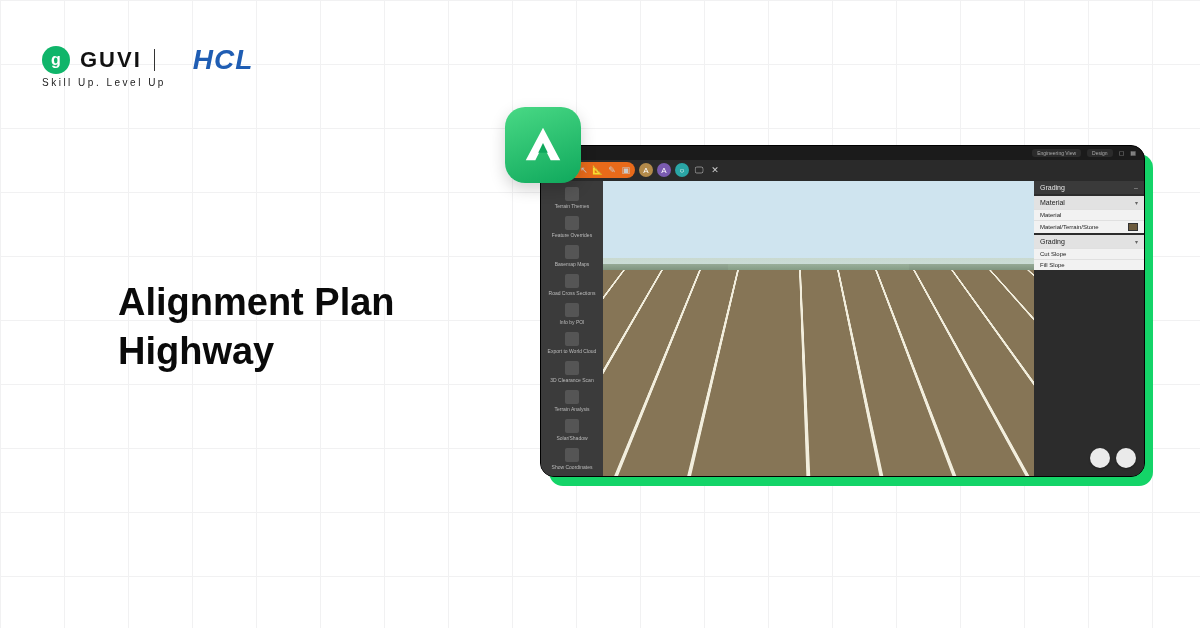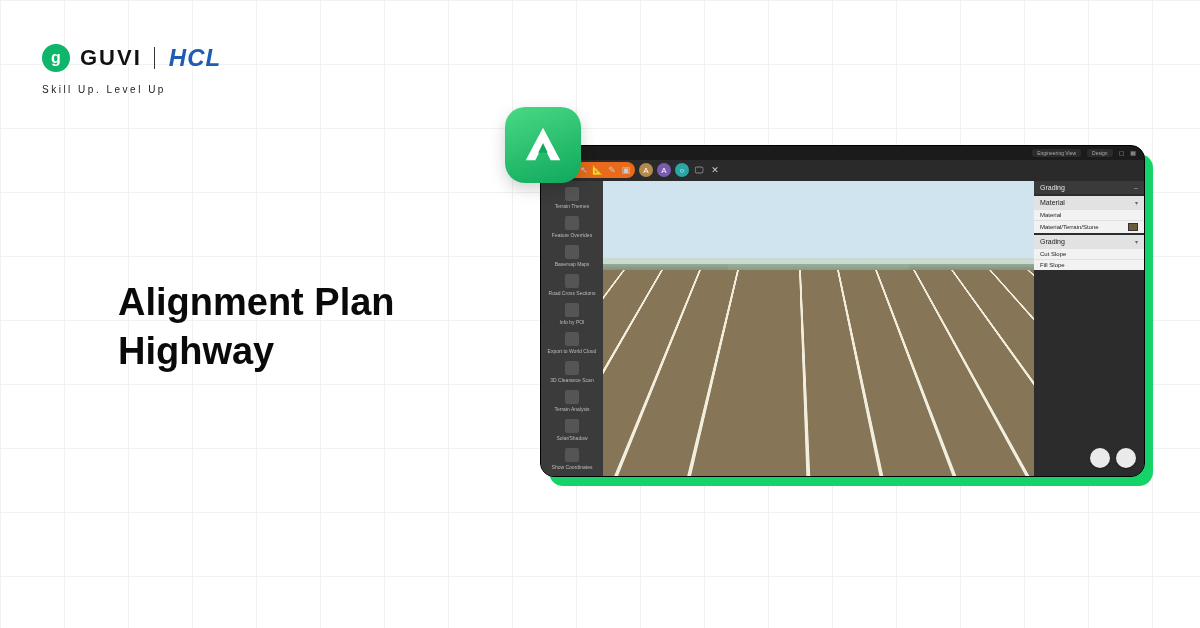--- a/index.html
+++ b/index.html
@@ -23,22 +23,22 @@
     display: flex; flex-direction: column;
   }
   .logo-row { display: flex; align-items: center; gap: 10px; }
   .guvi-badge {
     width: 28px; height: 28px; border-radius: 50%;
     background: #0fb56a; display: flex; align-items:center; justify-content:center;
     color:#fff; font-weight:700; font-size:16px;
   }
   .guvi-text { font-weight: 800; font-size: 22px; letter-spacing: 2px; color:#111; }
   .logo-divider { width:1px; height:22px; background:#333; margin:0 4px 0 2px; }
-  .hcl-text { font-weight: 800; font-style: italic; font-size: 24px; color:#1f5db3; letter-spacing:1px; }
-  .tagline { font-size: 10px; letter-spacing: 2.5px; color:#222; margin-top:12px; }
+  .hcl-text { font-weight: 800; font-style: italic; font-size: 28px; color:#1f5db3; letter-spacing:1px;margin-left:24px; }
+  .tagline { font-size: 10px; letter-spacing: 2.5px; color:#222; margin-top:1px; }
 
   .headline {
     position: absolute; left: 118px; top: 278px;
     font-size: 38px; font-weight: 700; line-height: 1.3; color:#0a0a0a;
   }
 
   .card-wrap {
     position: absolute; left: 540px; top: 145px;
     width: 614px; height: 340px;
   }

